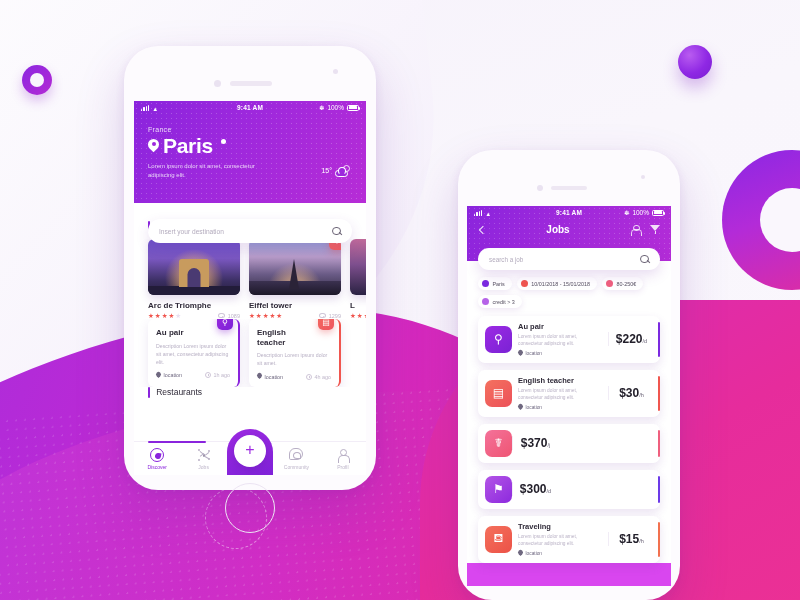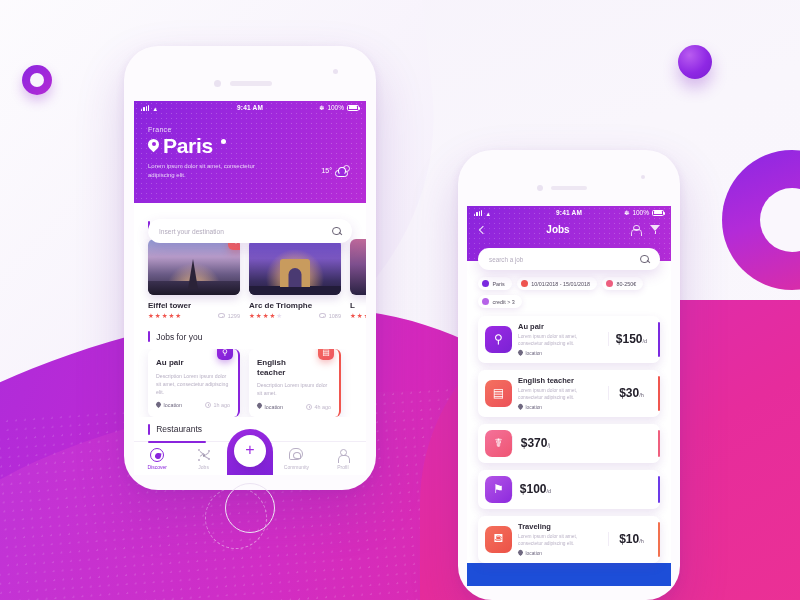--- a/index.html
+++ b/index.html
@@ -80,21 +80,21 @@
     border-radius: 50%; border: 1px dashed rgba(255,255,255,.45);
   }
   .deco-circle-ghost2 {
     position: absolute; left: 540px; top: 560px; width: 56px; height: 56px;
     border-radius: 50%; border: 1px dashed rgba(255,255,255,.4);
   }
 
   
   .phone { position: absolute; background: #fdfbfe; border-radius: 34px;
            box-shadow: 0 22px 50px rgba(105,40,160,.20), 0 3px 10px rgba(105,40,160,.10); }
-  .phone .screen { position: absolute; overflow: hidden; background: #1d4ed8; }
+  .phone .screen { position: absolute; overflow: hidden; background: #d946ef; }
   .speaker { position: absolute; border-radius: 3px; background: #eee7f3; }
   .camera  { position: absolute; border-radius: 50%; background: #eae2f1; }
   .home-btn{ position: absolute; border-radius: 50%; border: 1px solid #ece4f3; }
 
   
   #phone1 { left: 124px; top: 46px; width: 252px; height: 444px; }
   #phone1 .screen { left: 10px; top: 55px; width: 232px; height: 374px; }
   #phone1 .speaker { left: 106px; top: 35px; width: 42px; height: 5px; }
   #phone1 .camera  { left: 90px; top: 34px; width: 7px; height: 7px; }
   #phone1 .camera2 { left: 209px; top: 23px; width: 5px; height: 5px;
@@ -433,20 +433,41 @@
 
       <div class="p1-scroll">
 
         <div class="sect-head">
           <div class="sect-bar"></div>
           <div class="sect-title">Hot spot</div>
         </div>
 
         <div class="hot-row">
           <div class="hot-card">
+            <div class="hot-img img-arc">
+              <div class="ground"></div>
+                <div class="arch"></div>
+            </div>
+            <div class="hot-name">Arc de Triomphe</div>
+            <div class="hot-meta">
+              <div class="stars">
+                <span>★</span>
+                  <span>★</span>
+                  <span>★</span>
+                  <span>★</span>
+                  <span class="off">★</span>
+              </div>
+              <div class="views">
+                <div class="eye"></div>
+                <span>1089</span>
+              </div>
+            </div>
+          </div>
+
+          <div class="hot-card">
             <div class="hot-img img-eiffel">
               <div class="skyline"></div>
                 <div class="tower"></div>
               <div class="heart-badge">
                   <span>♥</span>
                 </div>
             </div>
             <div class="hot-name">Eiffel tower</div>
             <div class="hot-meta">
               <div class="stars">
@@ -457,57 +478,32 @@
                   <span>★</span>
               </div>
               <div class="views">
                 <div class="eye"></div>
                 <span>1299</span>
               </div>
             </div>
           </div>
 
           <div class="hot-card">
-            <div class="hot-img img-arc">
-              <div class="ground"></div>
-                <div class="arch"></div>
-            </div>
-            <div class="hot-name">Arc de Triomphe</div>
-            <div class="hot-meta">
-              <div class="stars">
-                <span>★</span>
-                  <span>★</span>
-                  <span>★</span>
-                  <span>★</span>
-                  <span class="off">★</span>
-              </div>
-              <div class="views">
-                <div class="eye"></div>
-                <span>1089</span>
-              </div>
-            </div>
-          </div>
-
-          <div class="hot-card">
             <div class="hot-img img-third"></div>
             <div class="hot-name">L</div>
             <div class="hot-meta">
               <div class="stars">
                 <span>★</span>
                   <span>★</span>
                   <span>★</span>
               </div>
             </div>
           </div>
         </div>
 
-        <div class="sect-head" style="margin-top:12px">
-          <div class="sect-bar"></div>
-          <div class="sect-title">Jobs for you</div>
-        </div>
 
         <div class="jobs-row">
           <div class="job-card accent-purple">
             <div class="job-badge purple">⚲</div>
             <div class="job-title">Au pair</div>
             <div class="job-desc">Description Lorem ipsum dolor sit amet, consectetur adipiscing elit.</div>
             <div class="job-foot">
               <div class="job-loc">
                 <div class="mini-pin"></div>
                 <span>location</span>
@@ -529,21 +525,21 @@
                 <span>location</span>
               </div>
               <div class="job-time">
                 <div class="clock"></div>
                 <span>4h ago</span>
               </div>
             </div>
           </div>
         </div>
 
-        <div class="sect-head" style="margin-top:7px">
+        <div class="sect-head" style="margin-top:0">
           <div class="sect-bar"></div>
           <div class="sect-title">Restaurants</div>
         </div>
       </div>
 
       <div class="tabbar">
         <div class="indicator"></div>
         <div class="tab active">
           <div class="tab-ico">
               <div class="compass"></div>
@@ -661,21 +657,21 @@
           <div class="jl-ico" style="background:linear-gradient(140deg,#9c2ae4,#7a22d4)">⚲</div>
           <div class="jl-mid">
             <div class="jl-title">Au pair</div>
             <div class="jl-desc">Lorem ipsum dolor sit amet, consectetur adipiscing elit.</div>
             <div class="jl-loc">
               <div class="mini-pin"></div>
               <span>location</span>
             </div>
           </div>
           <div class="jl-price">
-            <span>$150</span><span class="unit">/d</span>
+            <span>$220</span><span class="unit">/d</span>
           </div>
         </div>
 
         <div class="jl-row">
           <div class="edge" style="background:#f0564f"></div>
           <div class="jl-ico" style="background:linear-gradient(140deg,#f4715f,#ec5159)">▤</div>
           <div class="jl-mid">
             <div class="jl-title">English teacher</div>
             <div class="jl-desc">Lorem ipsum dolor sit amet, consectetur adipiscing elit.</div>
             <div class="jl-loc">
@@ -693,35 +689,35 @@
           <div class="jl-ico" style="background:linear-gradient(140deg,#f4729a,#ef5573)">☤</div>
           <div class="jl-price">
             <span>$370</span><span class="unit">/j</span>
           </div>
         </div>
 
         <div class="jl-row">
           <div class="edge" style="background:#6c3ae8"></div>
           <div class="jl-ico" style="background:linear-gradient(140deg,#b355e6,#8d2ade)">⚑</div>
           <div class="jl-price">
-            <span>$100</span><span class="unit">/d</span>
+            <span>$300</span><span class="unit">/d</span>
           </div>
         </div>
 
         <div class="jl-row">
           <div class="edge" style="background:#f2714f"></div>
           <div class="jl-ico" style="background:linear-gradient(140deg,#f4705c,#ec5247)">⛾</div>
           <div class="jl-mid">
             <div class="jl-title">Traveling</div>
             <div class="jl-desc">Lorem ipsum dolor sit amet, consectetur adipiscing elit.</div>
             <div class="jl-loc">
               <div class="mini-pin"></div>
               <span>location</span>
             </div>
           </div>
           <div class="jl-price">
-            <span>$10</span><span class="unit">/h</span>
+            <span>$15</span><span class="unit">/h</span>
           </div>
         </div>
       </div>
     </div>
   </div>
 </div>
 
 </body></html>

